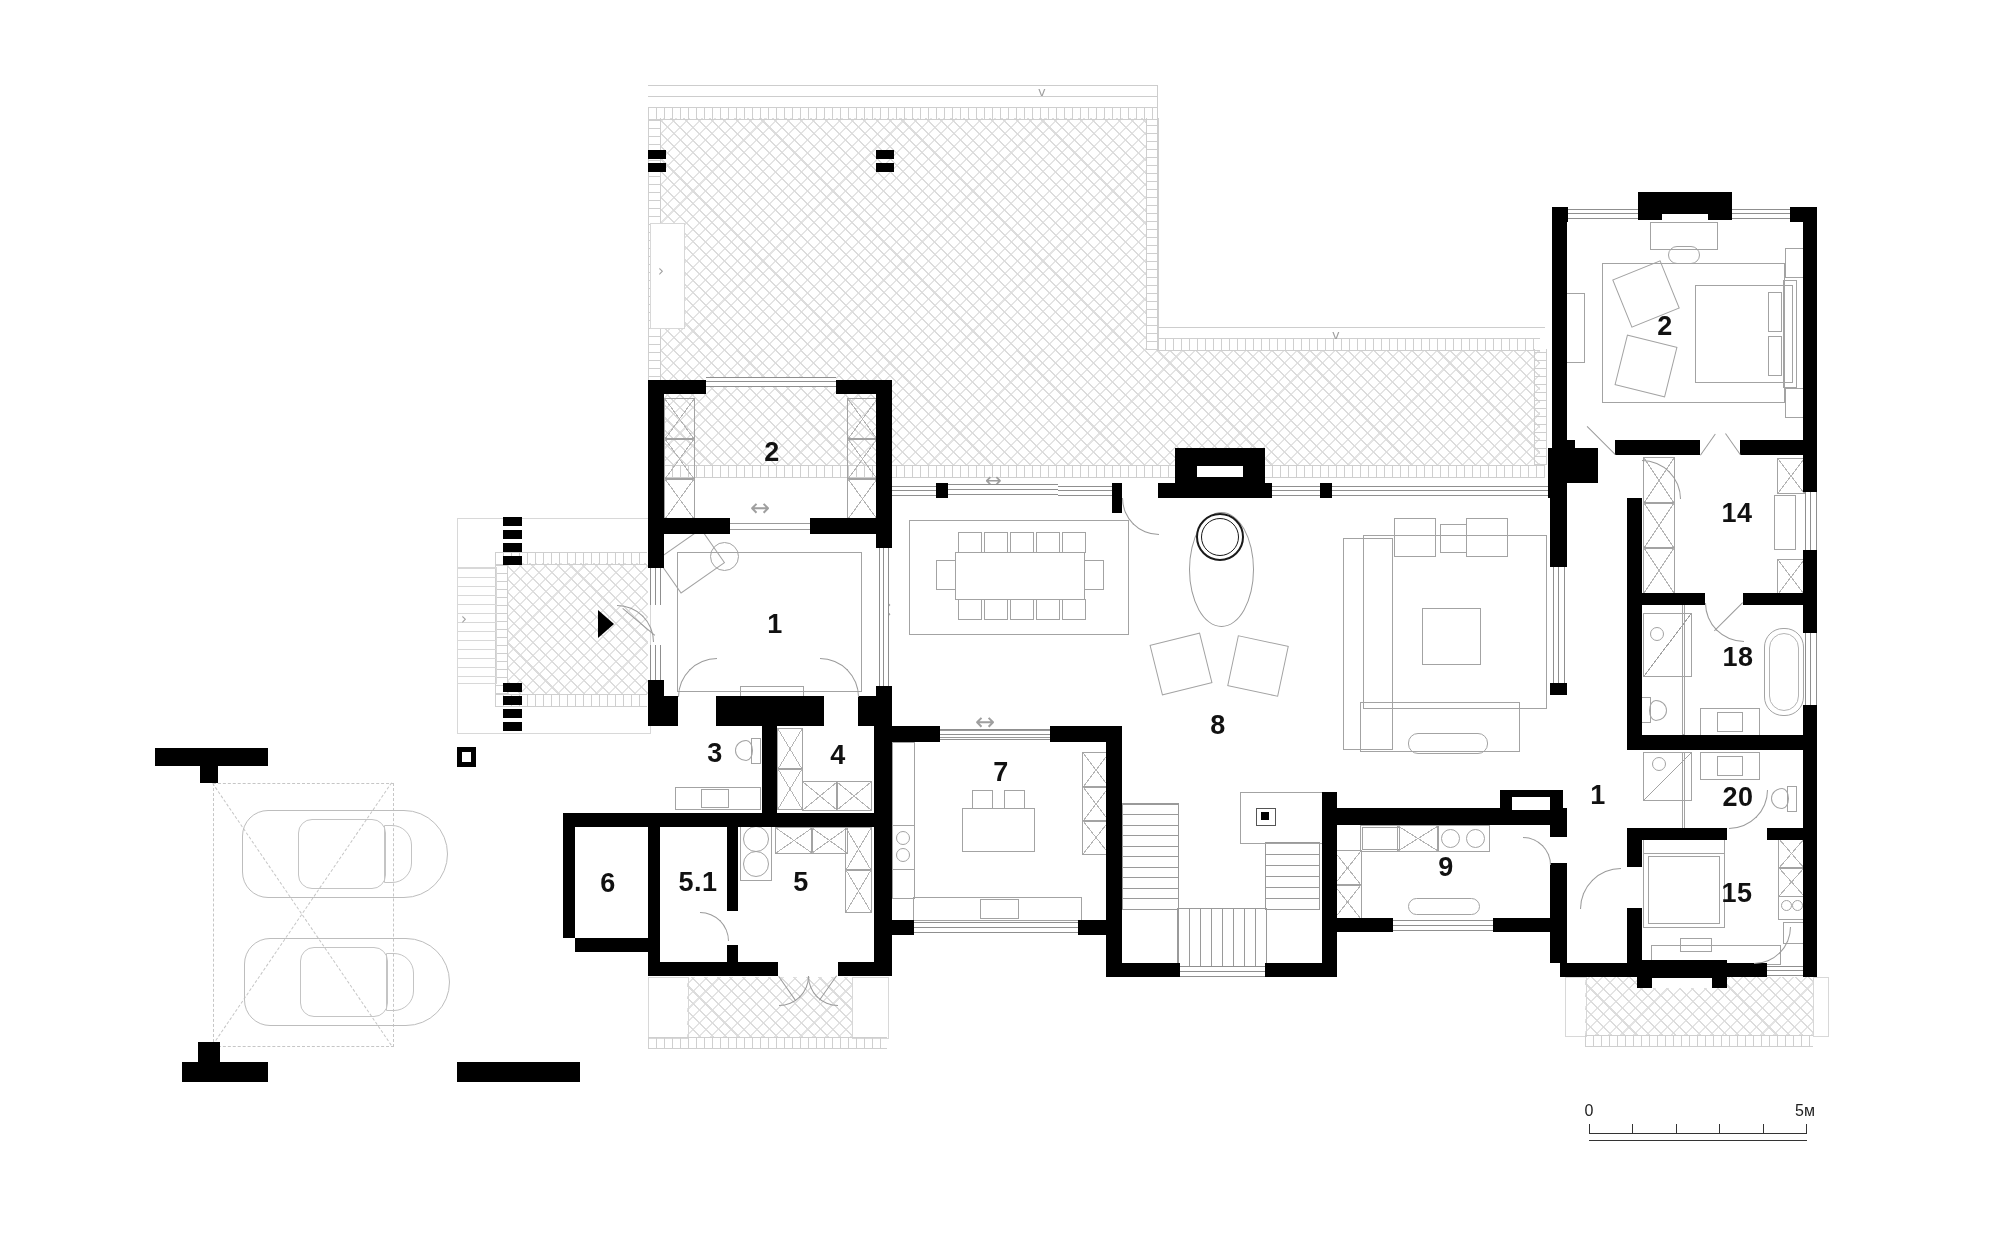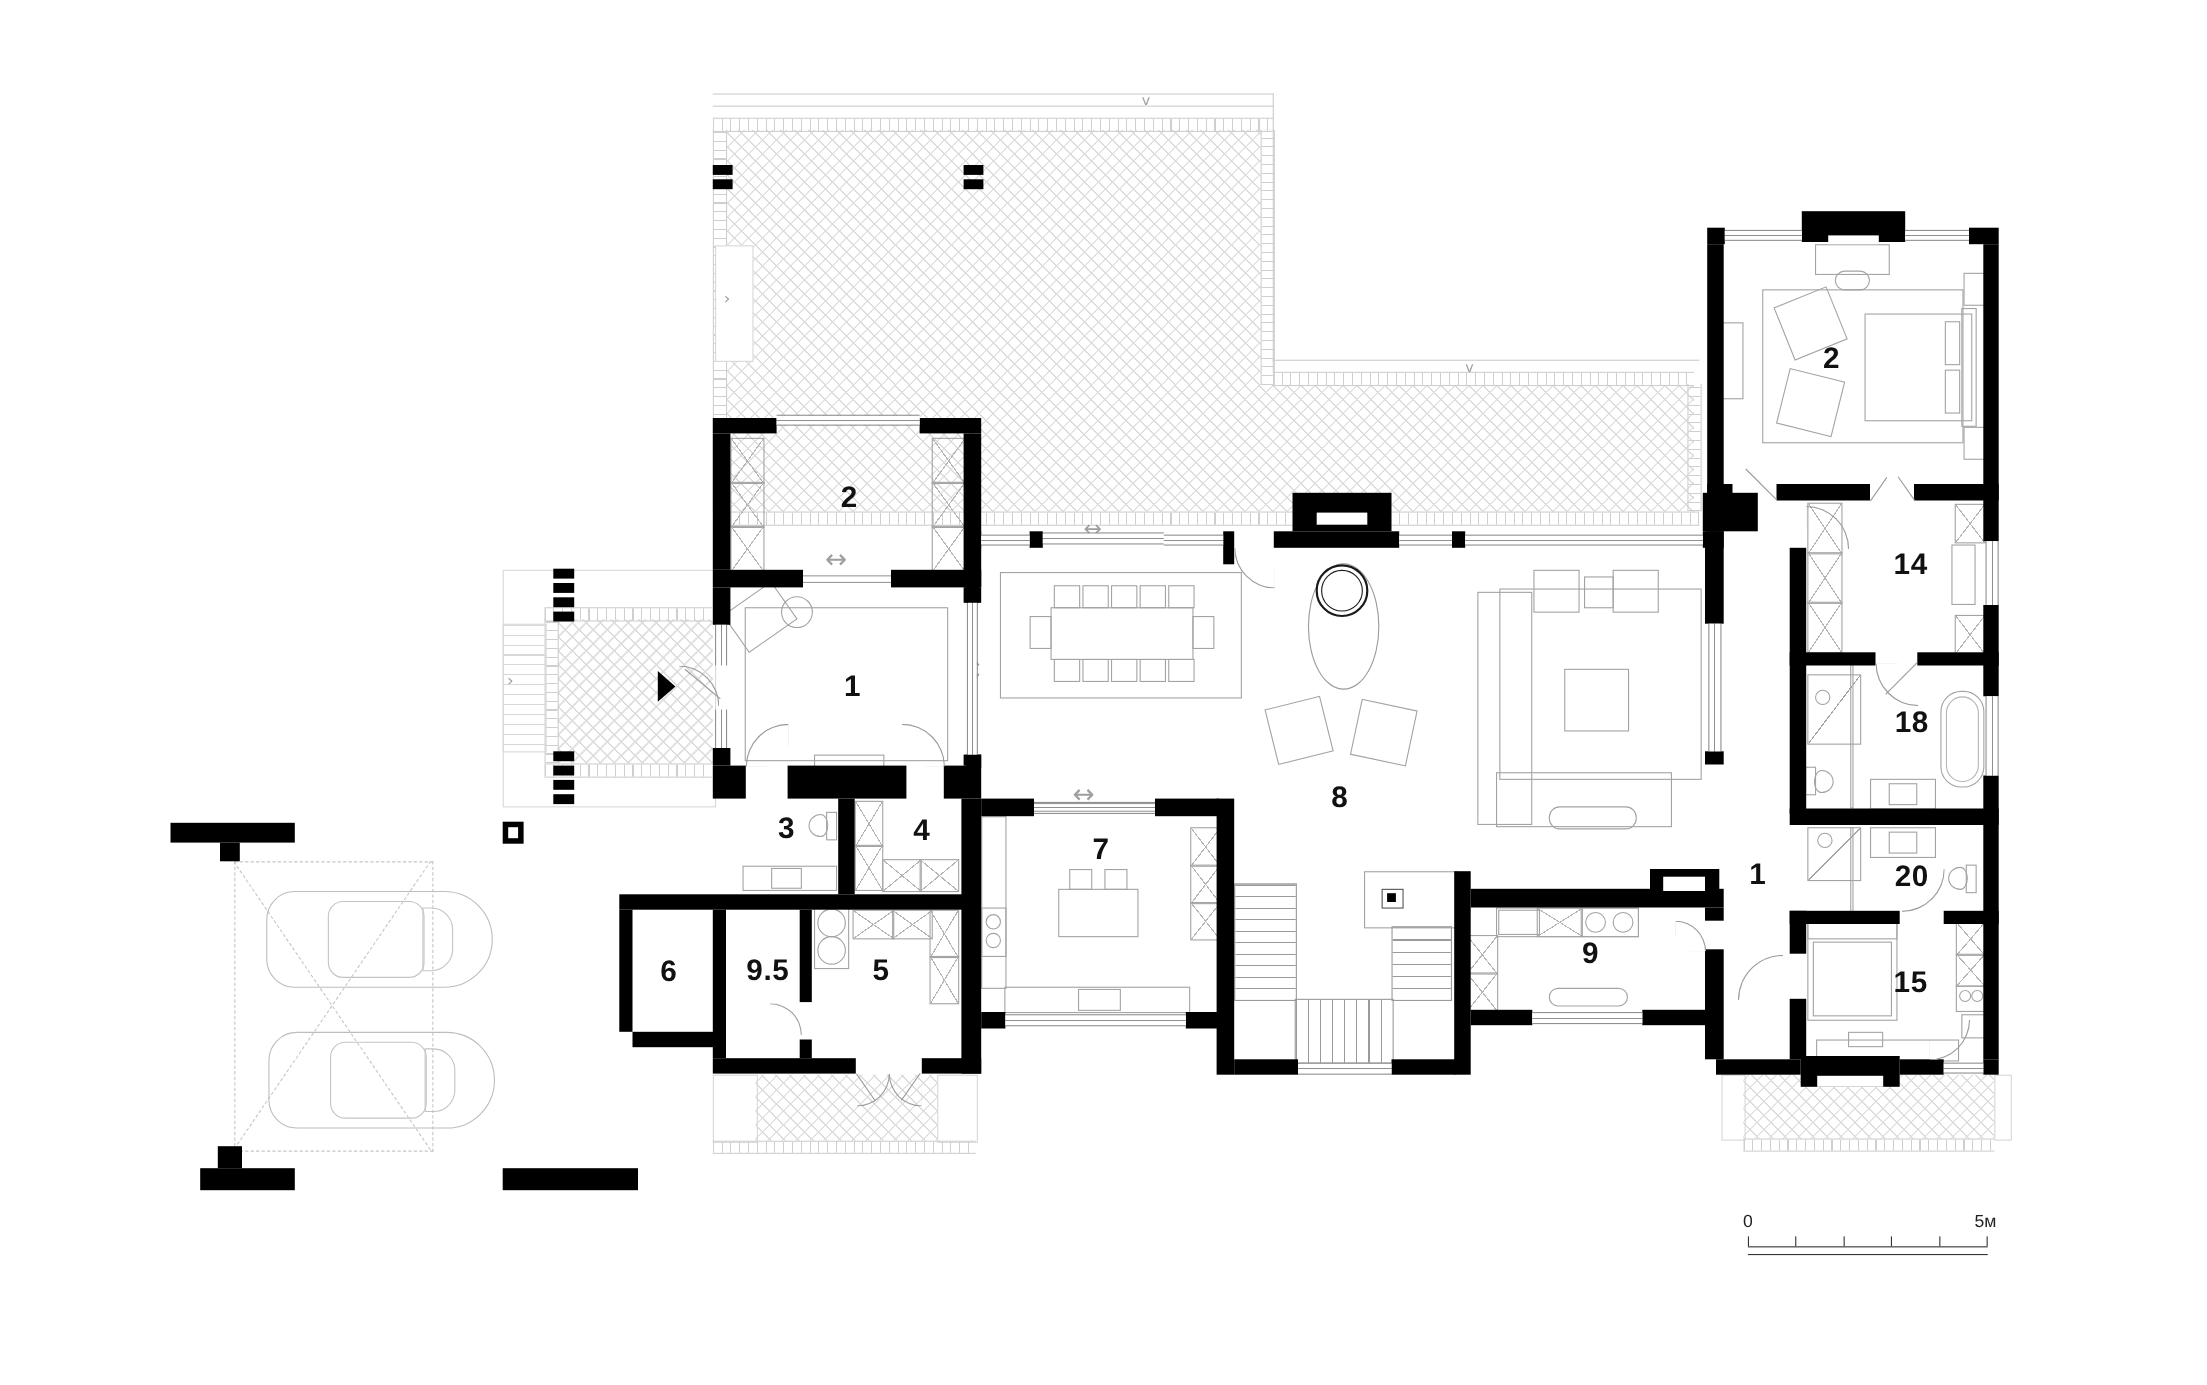--- a/index.html
+++ b/index.html
@@ -151,21 +151,21 @@
   <span class="glyph" style="left:874px;top:595px;font-size:26px">↕</span>
   <span class="glyph" style="left:985px;top:468px;font-size:20px">↔</span>
 
   <div style="position:absolute;left:598px;top:610px;width:0;height:0;border-left:16px solid #000;border-top:14px solid transparent;border-bottom:14px solid transparent;z-index:35"></div>
 
   <div class="lbl" style="left:775px;top:624px">1</div>
   <div class="lbl" style="left:772px;top:452px">2</div>
   <div class="lbl" style="left:715px;top:753px">3</div>
   <div class="lbl" style="left:838px;top:755px">4</div>
   <div class="lbl" style="left:801px;top:882px">5</div>
-  <div class="lbl" style="left:698px;top:882px">9.5</div>
+  <div class="lbl" style="left:698px;top:882px">5.1</div>
   <div class="lbl" style="left:608px;top:883px">6</div>
   <div class="lbl" style="left:1001px;top:772px">7</div>
   <div class="lbl" style="left:1218px;top:725px">8</div>
   <div class="lbl" style="left:1446px;top:867px">9</div>
   <div class="lbl" style="left:1598px;top:795px">1</div>
   <div class="lbl" style="left:1737px;top:893px">15</div>
   <div class="lbl" style="left:1738px;top:797px">20</div>
   <div class="lbl" style="left:1738px;top:657px">18</div>
   <div class="lbl" style="left:1737px;top:513px">14</div>
   <div class="lbl" style="left:1665px;top:326px">2</div>

